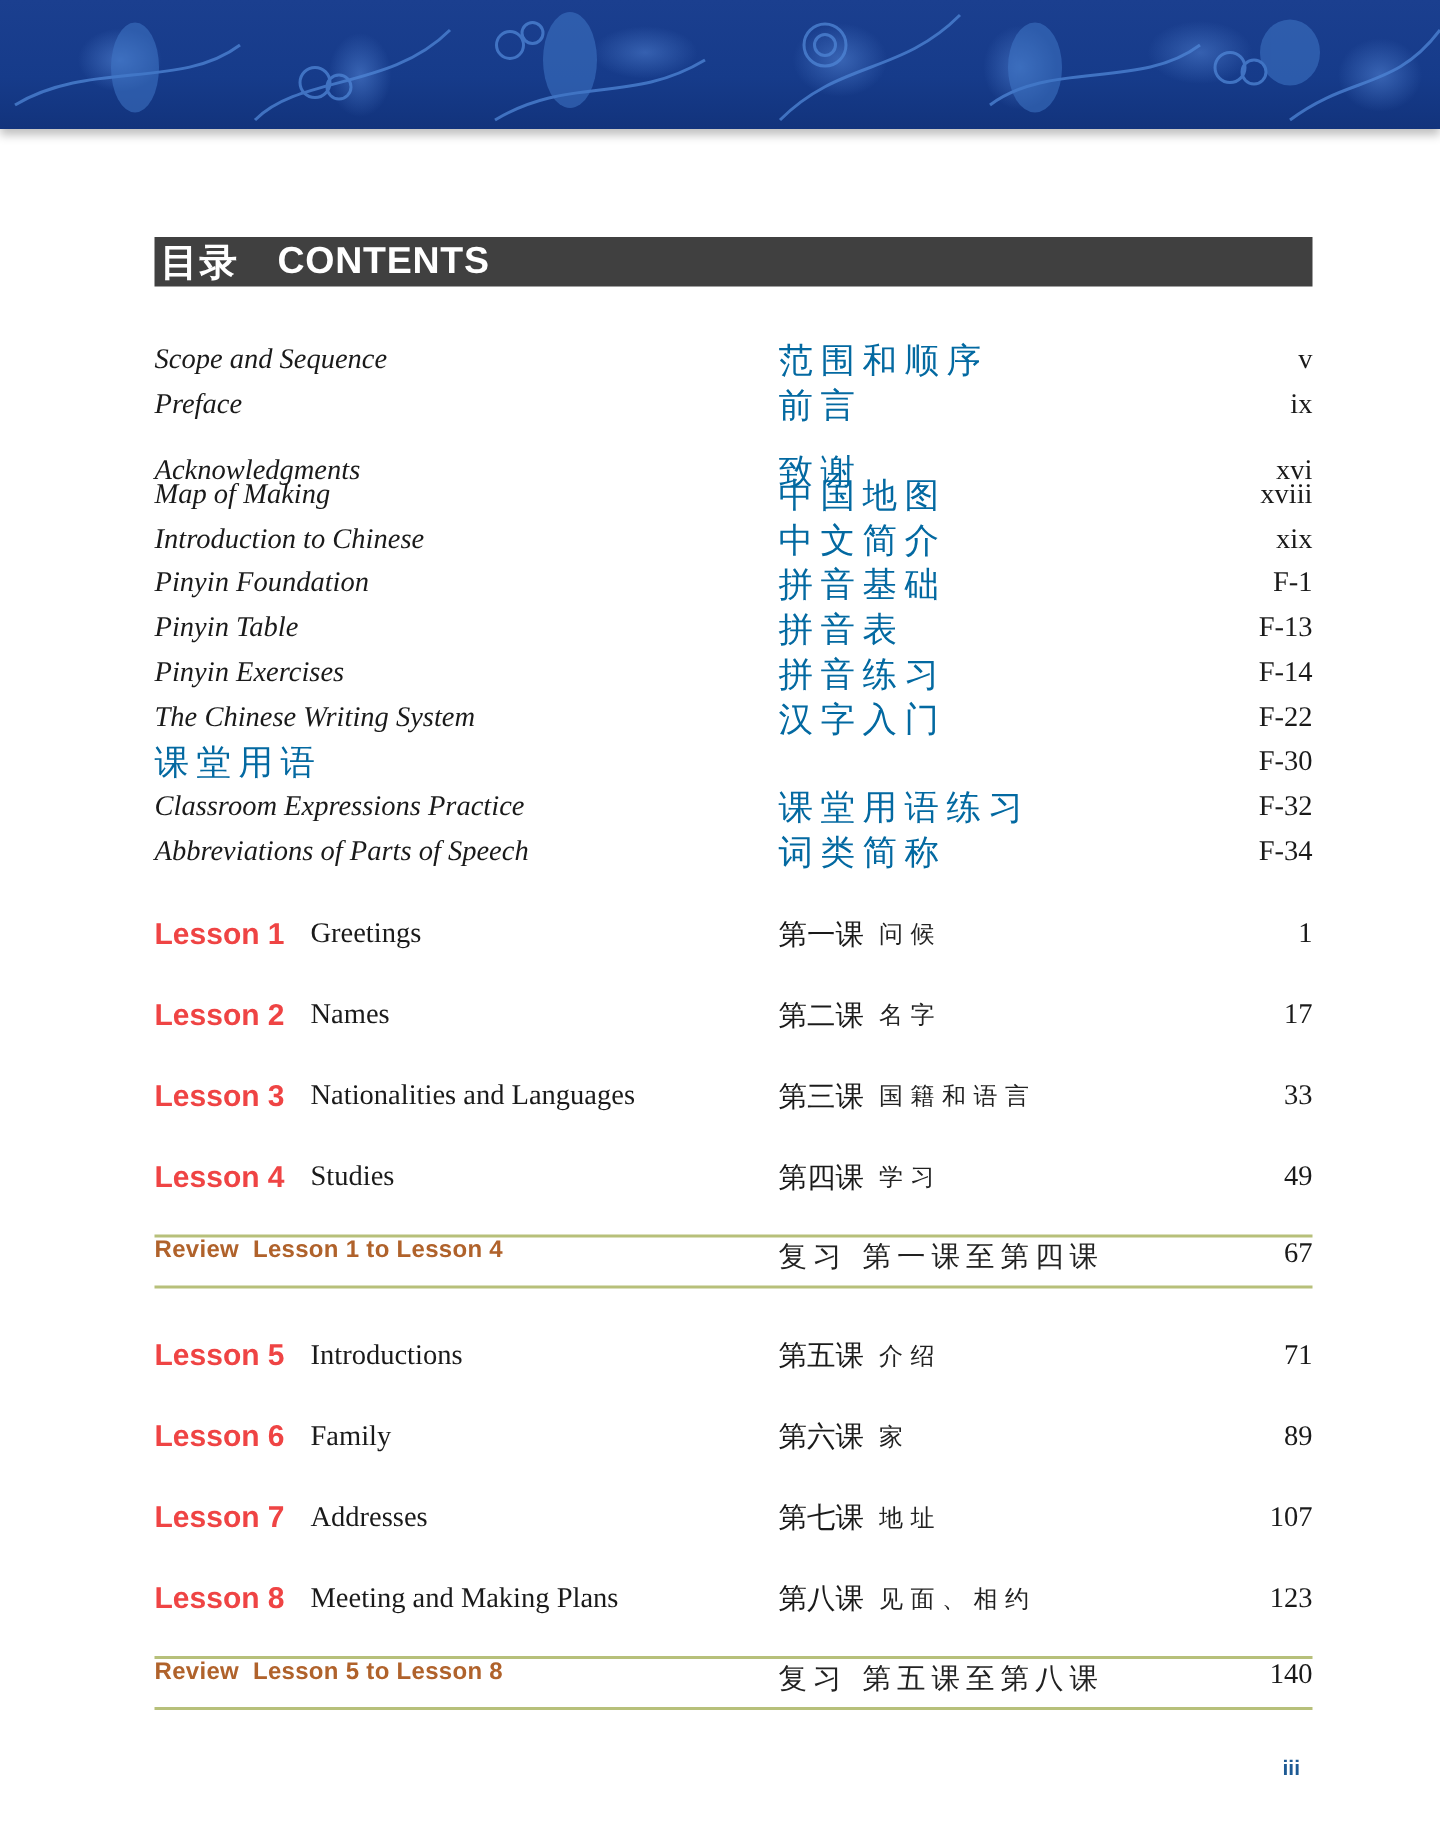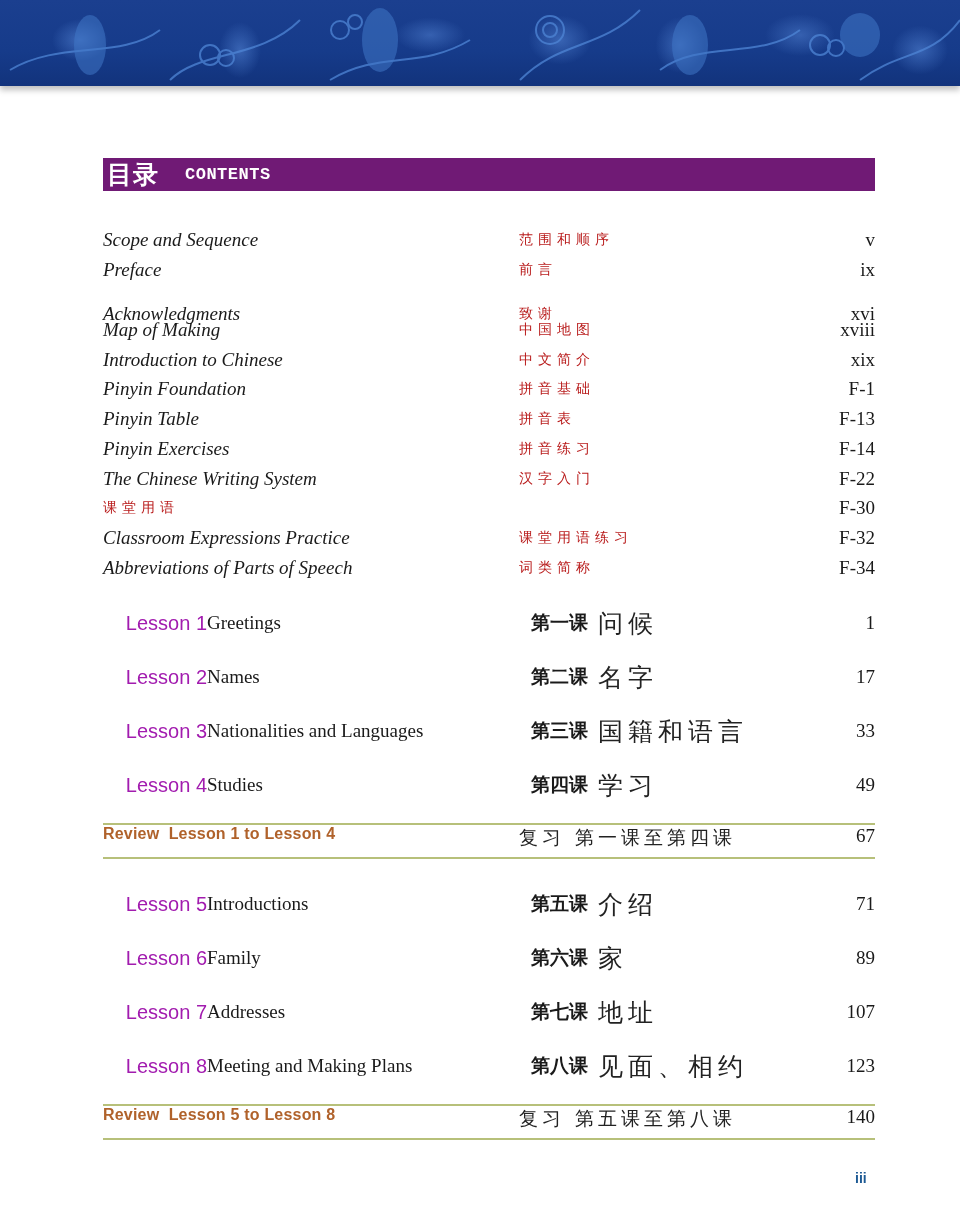--- a/index.html
+++ b/index.html
@@ -16,49 +16,48 @@
       radial-gradient(ellipse 45px 35px at 560px 40px, rgba(90,140,220,0.5), transparent 70%),
       radial-gradient(ellipse 35px 40px at 680px 45px, rgba(90,140,220,0.5), transparent 70%),
       radial-gradient(ellipse 50px 30px at 800px 35px, rgba(90,140,220,0.45), transparent 70%),
       radial-gradient(ellipse 40px 35px at 920px 50px, rgba(90,140,220,0.5), transparent 70%),
       linear-gradient(180deg, #1b3f8f 0%, #163b8a 60%, #12337c 100%);
     box-shadow: 0 4px 6px rgba(0,0,0,0.25);
   }
   .banner svg { position: absolute; left: 0; top: 0; }
   .title-bar {
     position: absolute; left: 103px; top: 158px; width: 772px; height: 33px;
-    background: #701a75; display: flex; align-items: center;
+    background: #404040; display: flex; align-items: center;
   }
   .title-zh {
     color: #fff; font-family: "DejaVu Sans", sans-serif; font-weight: bold; font-size: 25px;
     margin-left: 4px; letter-spacing: 1px;
   }
   .title-en {
-    color: #fff; font-family: Liberation Mono, monospace; font-weight: bold; font-size: 17px;
+    color: #fff; font-family: Liberation Sans, sans-serif; font-weight: bold; font-size: 25px;
     margin-left: 26px; letter-spacing: 0.5px;
   }
   .front-row {
     position: absolute; left: 103px; width: 772px; height: 30px;
     display: flex; align-items: center; font-size: 19px;
   }
   .front-en { font-style: italic; width: 416px; }
-  .front-zh { font-family: Liberation Sans, sans-serif; font-size: 14px; letter-spacing: 5px; flex: 1; color: #b91c1c; }
+  .front-zh { font-family: Liberation Sans, sans-serif; font-size: 23px; letter-spacing: 5px; flex: 1; color: #0369a1; }
   .page { text-align: right; min-width: 60px; font-size: 19px; }
   .lesson-row {
     position: absolute; left: 103px; width: 772px; height: 32px;
     display: flex; align-items: center;
   }
   .lesson-num {
-    color: #a21caf; font-family: "Liberation Sans", sans-serif; font-weight: normal; font-size: 20px;
+    color: #ef4444; font-family: "Liberation Sans", sans-serif; font-weight: bold; font-size: 20px;
     width: 104px;
-    text-align: right;
   }
   .lesson-title { font-size: 19px; width: 312px; }
-  .lesson-zh-bold { font-family: "DejaVu Serif", serif; font-weight: bold; font-size: 19px; margin-left: 12px; }
-  .lesson-zh { font-family: "DejaVu Sans", sans-serif; font-size: 25px; letter-spacing: 5px; margin-left: 10px; flex: 1; color: #222; }
+  .lesson-zh-bold { font-family: "DejaVu Serif", serif; font-weight: normal; font-size: 19px; }
+  .lesson-zh { font-family: "DejaVu Sans", sans-serif; font-size: 16px; letter-spacing: 5px; margin-left: 10px; flex: 1; color: #222; }
   .review-row {
     position: absolute; left: 103px; width: 772px; height: 32px;
     border-top: 2px solid #b7c07a; border-bottom: 2px solid #b7c07a;
     display: flex; align-items: flex-start;
   }
   .review-en {
     color: #b0622b; font-family: "Liberation Sans", sans-serif; font-weight: bold; font-size: 16px;
     width: 416px; letter-spacing: 0.2px;
   }
   .review-zh { font-family: "DejaVu Sans", sans-serif; font-size: 19px; letter-spacing: 4px; flex: 1; color: #222; }

